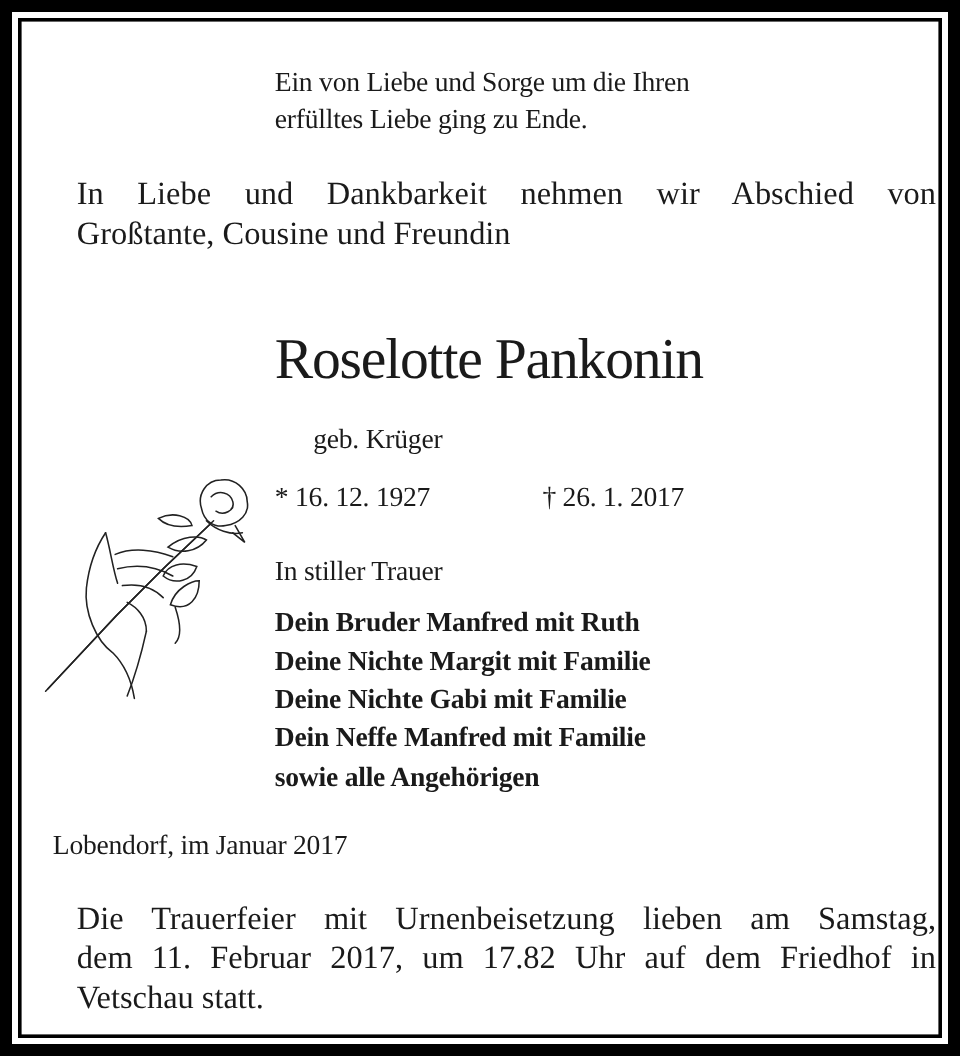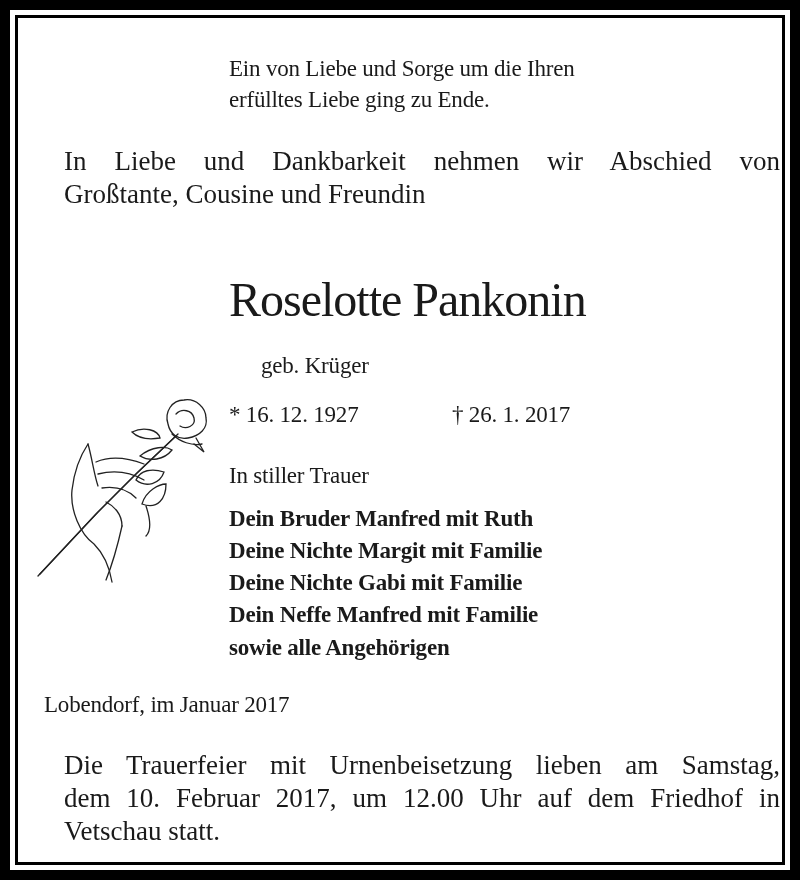--- a/index.html
+++ b/index.html
@@ -66,15 +66,15 @@
 <div class="txt bold" style="left:229px; top:502px;">Dein Bruder Manfred mit Ruth</div>
 <div class="txt bold" style="left:229px; top:534px;">Deine Nichte Margit mit Familie</div>
 <div class="txt bold" style="left:229px; top:566px;">Deine Nichte Gabi mit Familie</div>
 <div class="txt bold" style="left:229px; top:598px;">Dein Neffe Manfred mit Familie</div>
 <div class="txt bold" style="left:229px; top:631px;">sowie alle Angehörigen</div>
 
 <div class="txt" style="left:44px; top:688px;">Lobendorf, im Januar 2017</div>
 
 <div class="just" style="top:749px;">
   <span>Die Trauerfeier mit Urnenbeisetzung lieben am Samstag,</span>
-  <span>dem 10. Februar 2017, um 12.00 Uhr auf dem Friedhof in</span>
+  <span>dem 11. Februar 2017, um 17.82 Uhr auf dem Friedhof in</span>
   <span class="last">Vetschau statt.</span>
 </div>
 
 </body></html>

